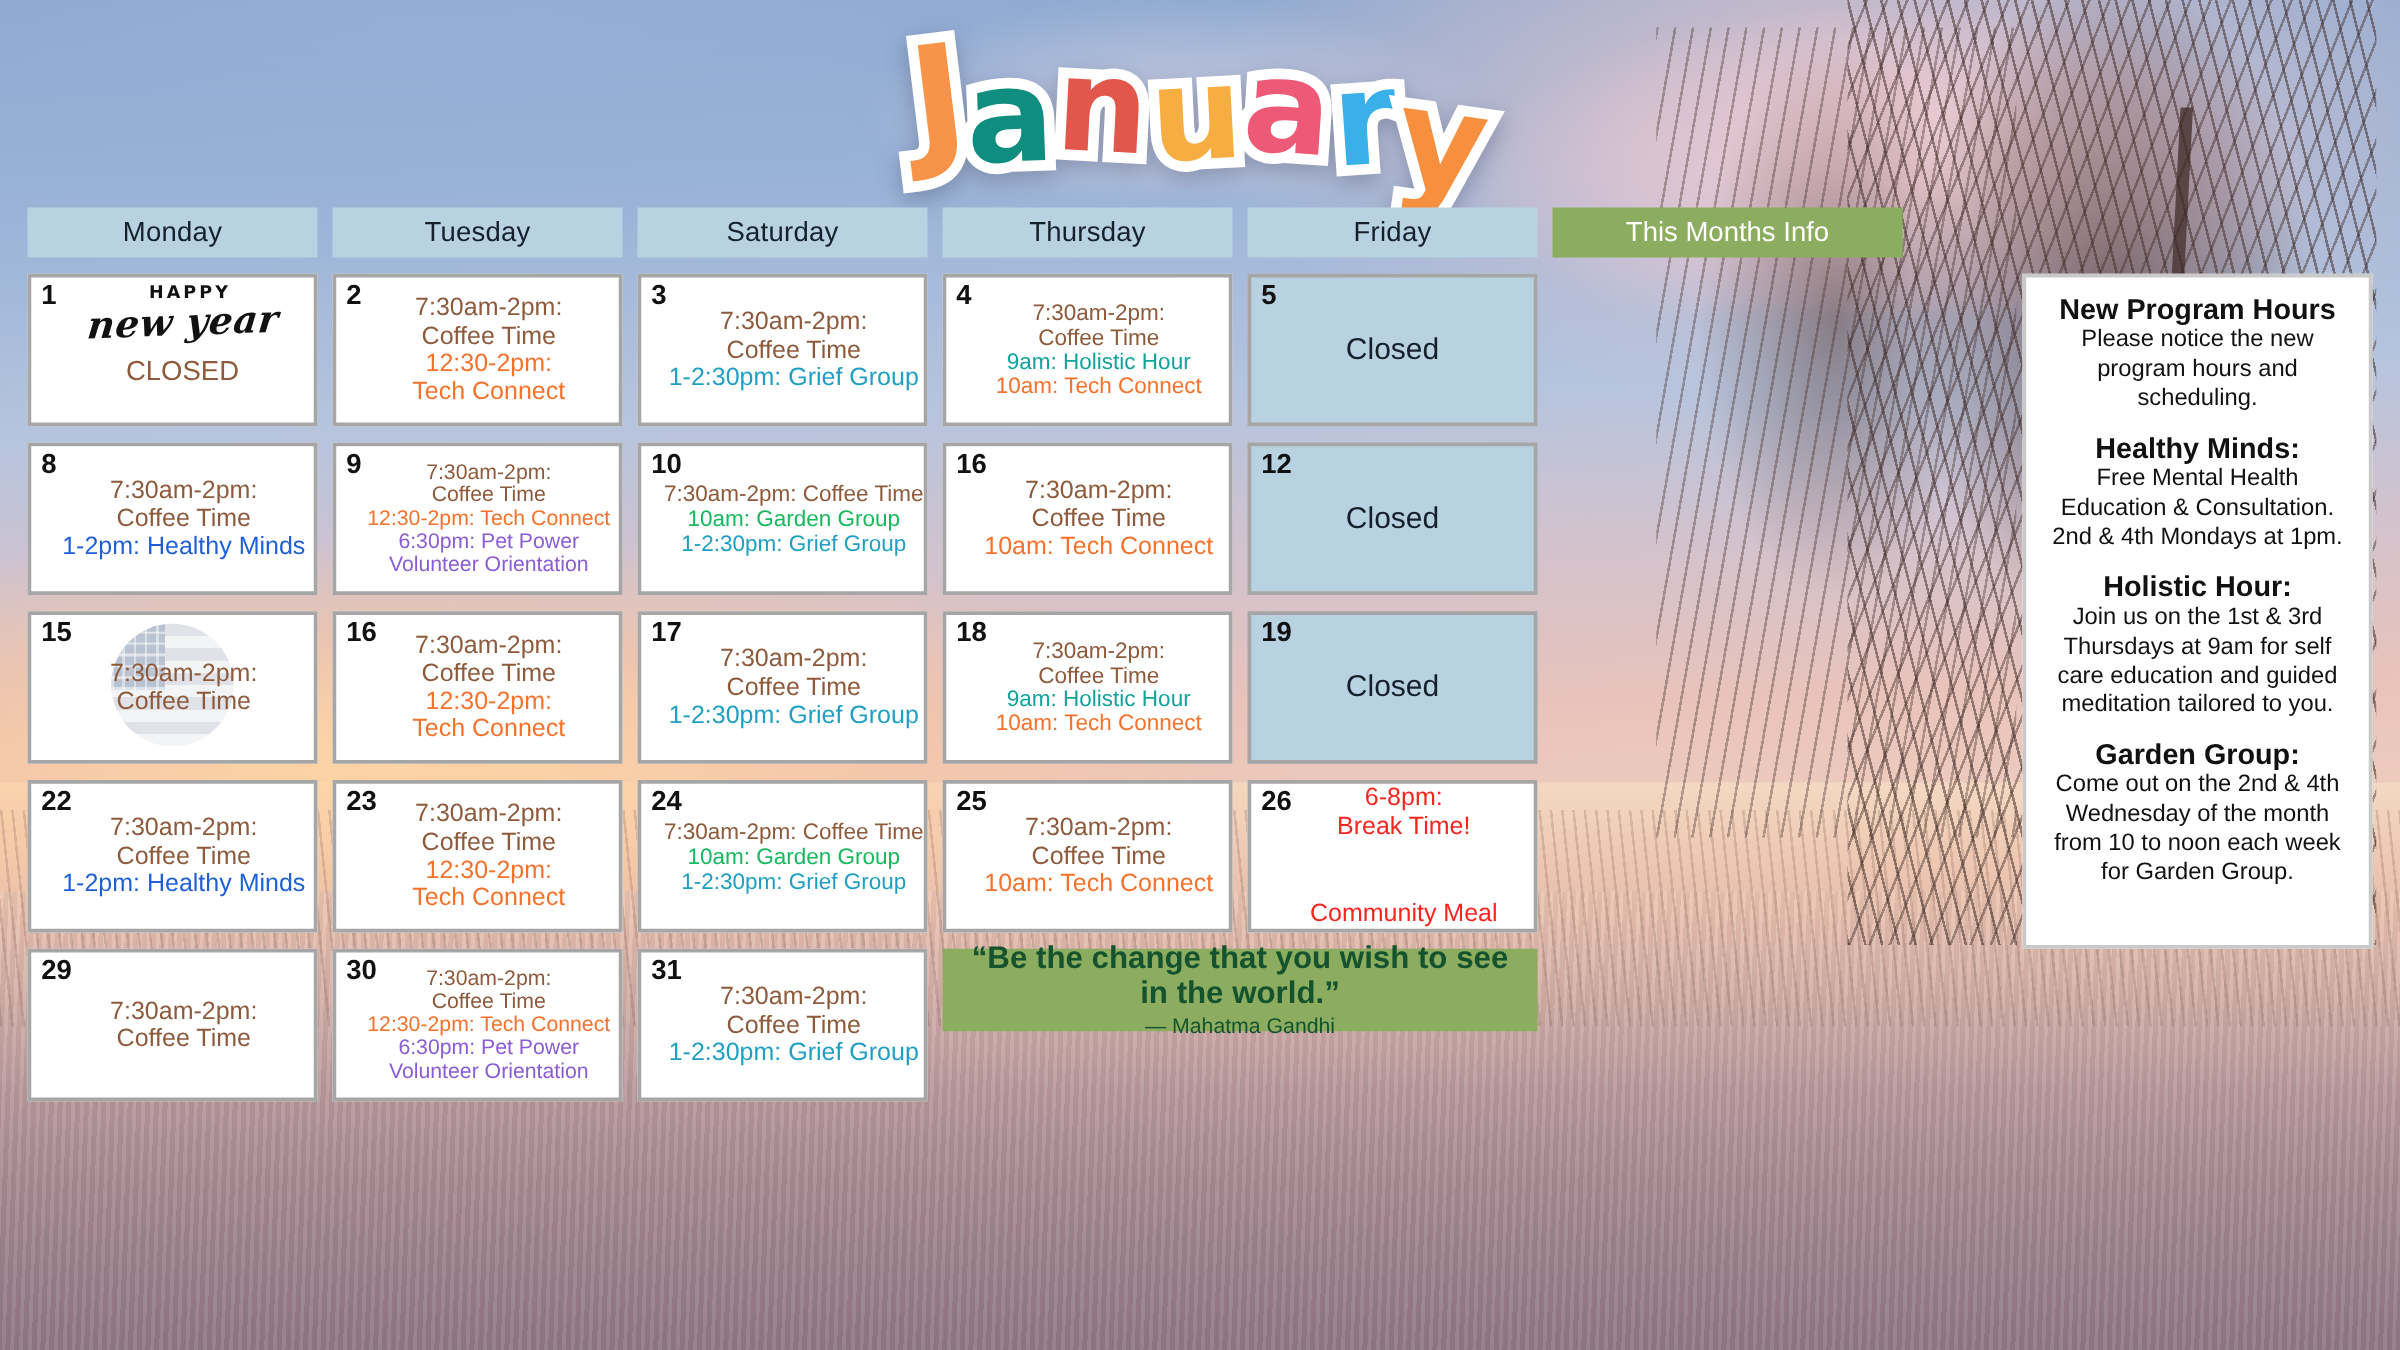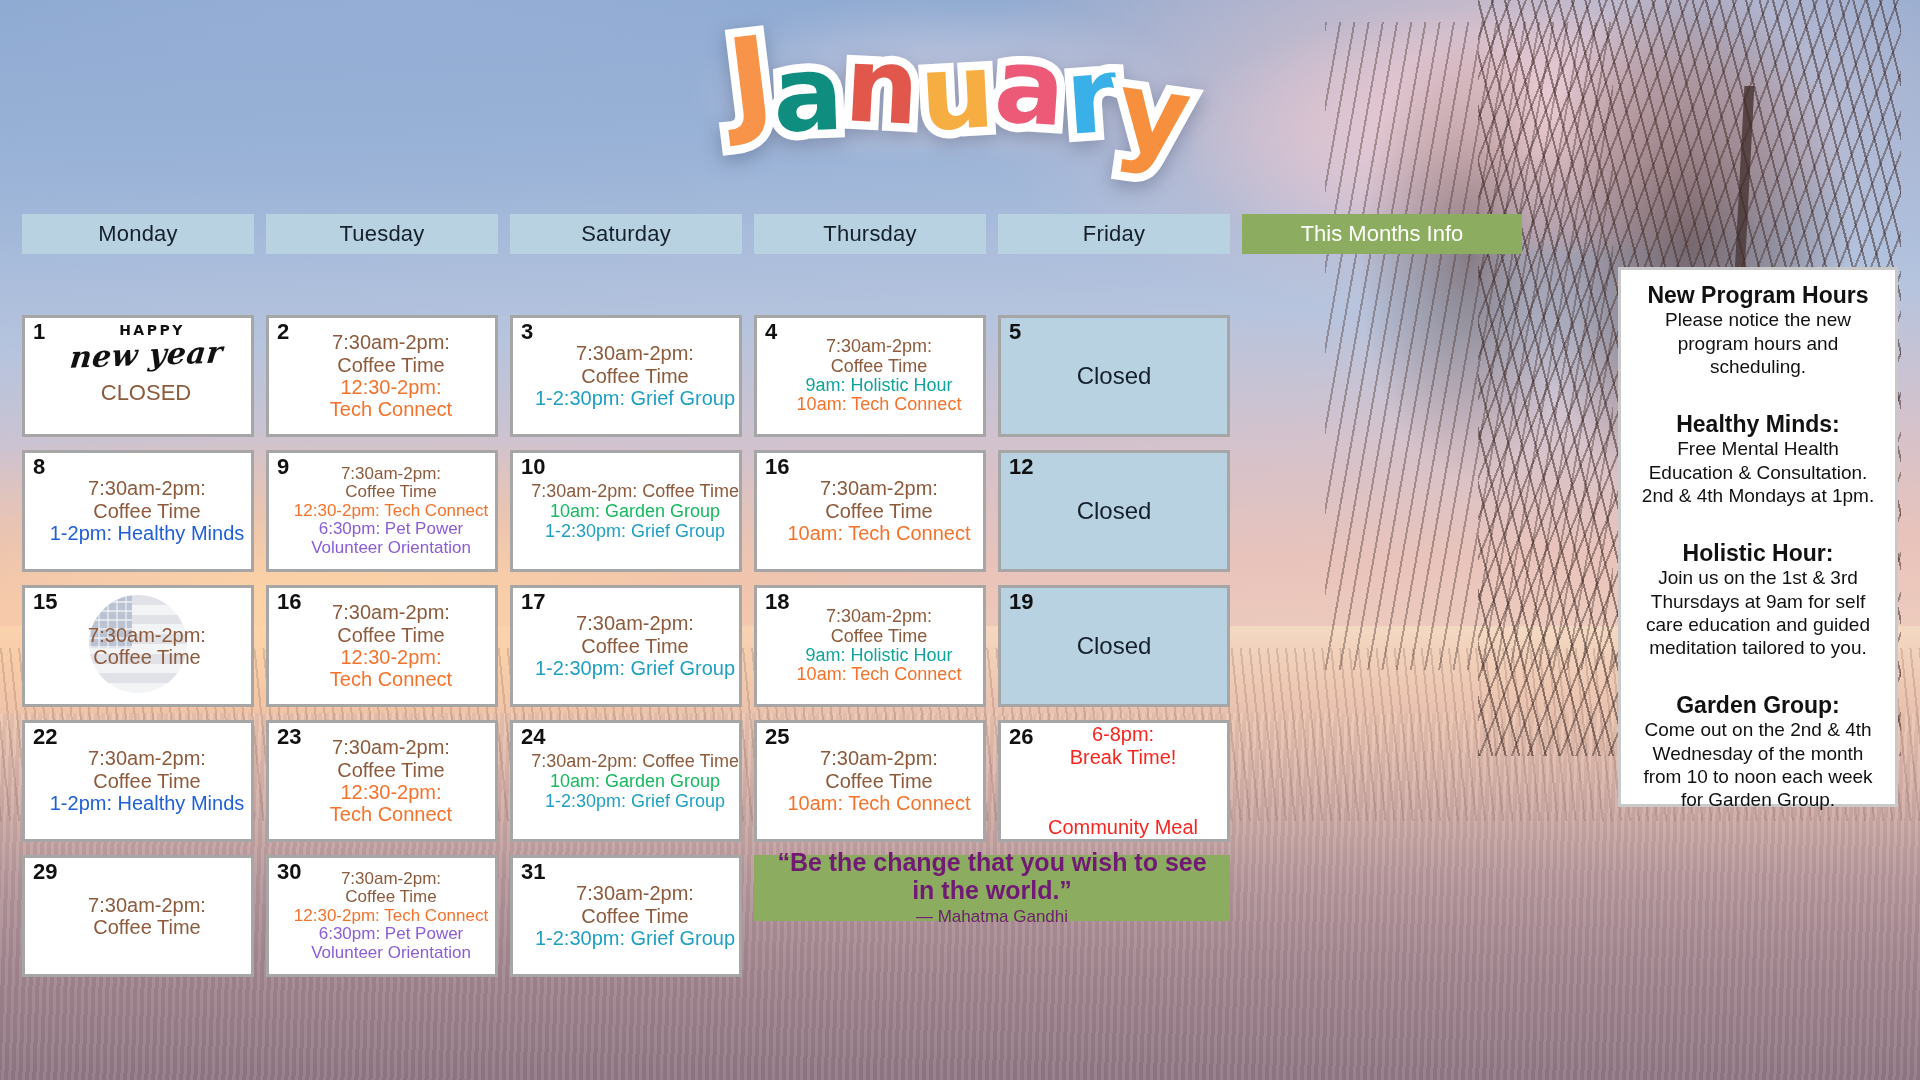--- a/index.html
+++ b/index.html
@@ -93,21 +93,21 @@
   .title .l2 { color:#e1574c; transform: translateY(-4px) rotate(3deg); }
   .title .l3 { color:#f6ae42; transform: translateY(2px)  rotate(-3deg); }
   .title .l4 { color:#ec5a77; transform: translateY(-3px) rotate(4deg); }
   .title .l5 { color:#3ab0e8; transform: translateY(6px)  rotate(-4deg); }
   .title .l6 { color:#f6903e; transform: translateY(26px) rotate(8deg);  font-size:110px; }
 
   
   .grid {
     position: absolute; left: 22px; top: 166px; width: 1876px;
   }
-  .row { display: flex; gap: 12px; margin-top: 48px; }
+  .row { display: flex; gap: 12px; }
   .row + .row { margin-top: 13px; }
 
   .col { width: 232px; flex: 0 0 232px; }
   .col-wide { width: 280px; flex: 0 0 280px; }
 
   .dayhead {
     height: 40px; display: flex; align-items: center; justify-content: center;
     background: #b8d2e2; color: #14202b;
     font-size: 22px; font-weight: 400; letter-spacing: .2px;
   }
@@ -178,42 +178,42 @@
   .flag-badge::after {
     content: ""; position: absolute; left: 0; top: 0; width: 44%; height: 54%;
     background:
       repeating-linear-gradient(0deg, rgba(255,255,255,.55) 0 2px, rgba(255,255,255,0) 2px 9px),
       repeating-linear-gradient(90deg, rgba(255,255,255,.45) 0 2px, rgba(255,255,255,0) 2px 9px);
   }
   .cell .flag-text { position: relative; z-index: 3; }
 
   
   .quote {
-    background: #8cad5f; color: #701a75;
+    background: #8cad5f; color: #14532d;
     height: 66px;
     display: flex; flex-direction: column; align-items: center; justify-content: center;
     padding: 4px 12px;
   }
   .quote-text { font-size: 25px; font-weight: 700; text-align: center; line-height: 1.1; }
   .quote-author { font-size: 17px; margin-top: 3px; }
 
   
   .footer {
     background: #b8d2e2; color:#14202b;
     height: 42px; display:flex; align-items:center; justify-content:center;
     font-size: 23px;
   }
 
   
   .infopanel {
     background: #ffffff; border: 3px solid #c9c9c9;
     padding: 12px 14px 10px 14px;
     text-align: center; color: #111;
   }
-  .info-block + .info-block { margin-top: 33px; }
+  .info-block + .info-block { margin-top: 15px; }
   .info-title { font-size: 23px; font-weight: 700; line-height: 1.15; }
   .info-body  { font-size: 19px; line-height: 1.22; }
 </style>
 </head>
 <body>
 
 <div id="bg">
   <div class="sky"></div>
   <div class="cloud2"></div>
   <div class="cloud1"></div>

